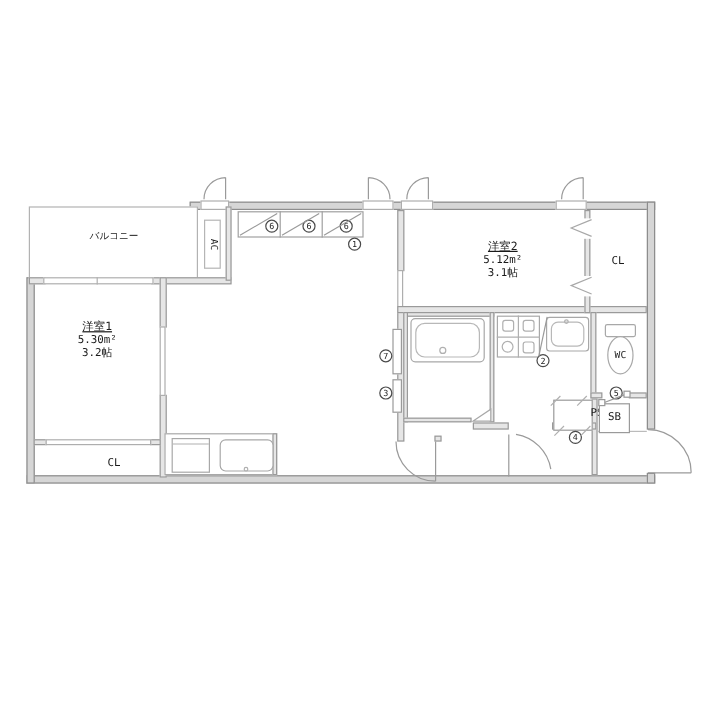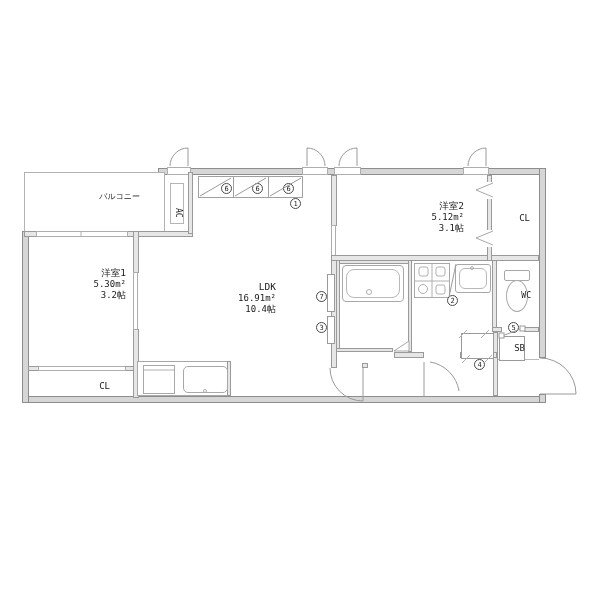--- a/index.html
+++ b/index.html
@@ -7,22 +7,22 @@
           font-family:"DejaVu Sans Mono","Liberation Mono",monospace;color:#1a1a1a;}
   .abs{position:absolute;box-sizing:border-box;}
   
   .wx{background:#d6d6d6;border:1px solid #8d8d8d;}
   
   .wi{background:#e6e6e6;border:1px solid #9a9a9a;}
   
   .thin{background:#ffffff;border:1px solid #aeaeae;}
   
   .fix{background:#ffffff;border:1px solid #a8a8a8;}
-  .lbl{position:absolute;text-align:right;white-space:nowrap;color:#1a1a1a;}
-  .room-name{font-size:9.5px;line-height:12px;}
+  .lbl{position:absolute;text-align:center;white-space:nowrap;color:#1a1a1a;}
+  .room-name{font-size:9.5px;line-height:12px;text-decoration:underline;}
   .room-area{font-size:9px;line-height:11px;}
   .small-lbl{font-size:9px;line-height:11px;}
   .tiny-lbl{font-size:8px;line-height:10px;letter-spacing:0px;}
   .vert{writing-mode:vertical-rl;}
   .marker{position:absolute;width:11px;height:11px;border:1px solid #4a4a4a;border-radius:50%;
           background:#fff;font-size:7px;line-height:10px;text-align:center;color:#222;box-sizing:border-box;}
   svg{position:absolute;left:0;top:0;}
 </style>
 </head>
 <body>
@@ -109,25 +109,20 @@
   <div class="abs fix" style="left:137px;top:361px;width:94px;height:35px;"></div>
   <div class="abs wi" style="left:227px;top:361px;width:4px;height:35px;"></div>
   <div class="abs fix" style="left:143px;top:365px;width:32px;height:29px;"></div>
   <div class="abs fix" style="left:183px;top:366px;width:45px;height:27px;border-radius:5px;"></div>
 
   <div class="lbl" style="left:36px;top:267px;width:90px;">
     <div class="room-name">洋室1</div>
     <div class="room-area">5.30m²</div>
     <div class="room-area">3.2帖</div>
   </div>
-  <div class="lbl" style="left:180px;top:281px;width:96px;">
-    <div class="room-name">LDK</div>
-    <div class="room-area">16.91m²</div>
-    <div class="room-area">10.4帖</div>
-  </div>
   <div class="lbl" style="left:374px;top:200px;width:90px;">
     <div class="room-name">洋室2</div>
     <div class="room-area">5.12m²</div>
     <div class="room-area">3.1帖</div>
   </div>
   <div class="lbl small-lbl" style="left:80px;top:381px;width:30px;">CL</div>
   <div class="lbl small-lbl" style="left:500px;top:213px;width:30px;">CL</div>
 
   <div class="marker" style="left:290px;top:198px;">1</div>
   <div class="marker" style="left:447px;top:295px;">2</div>

